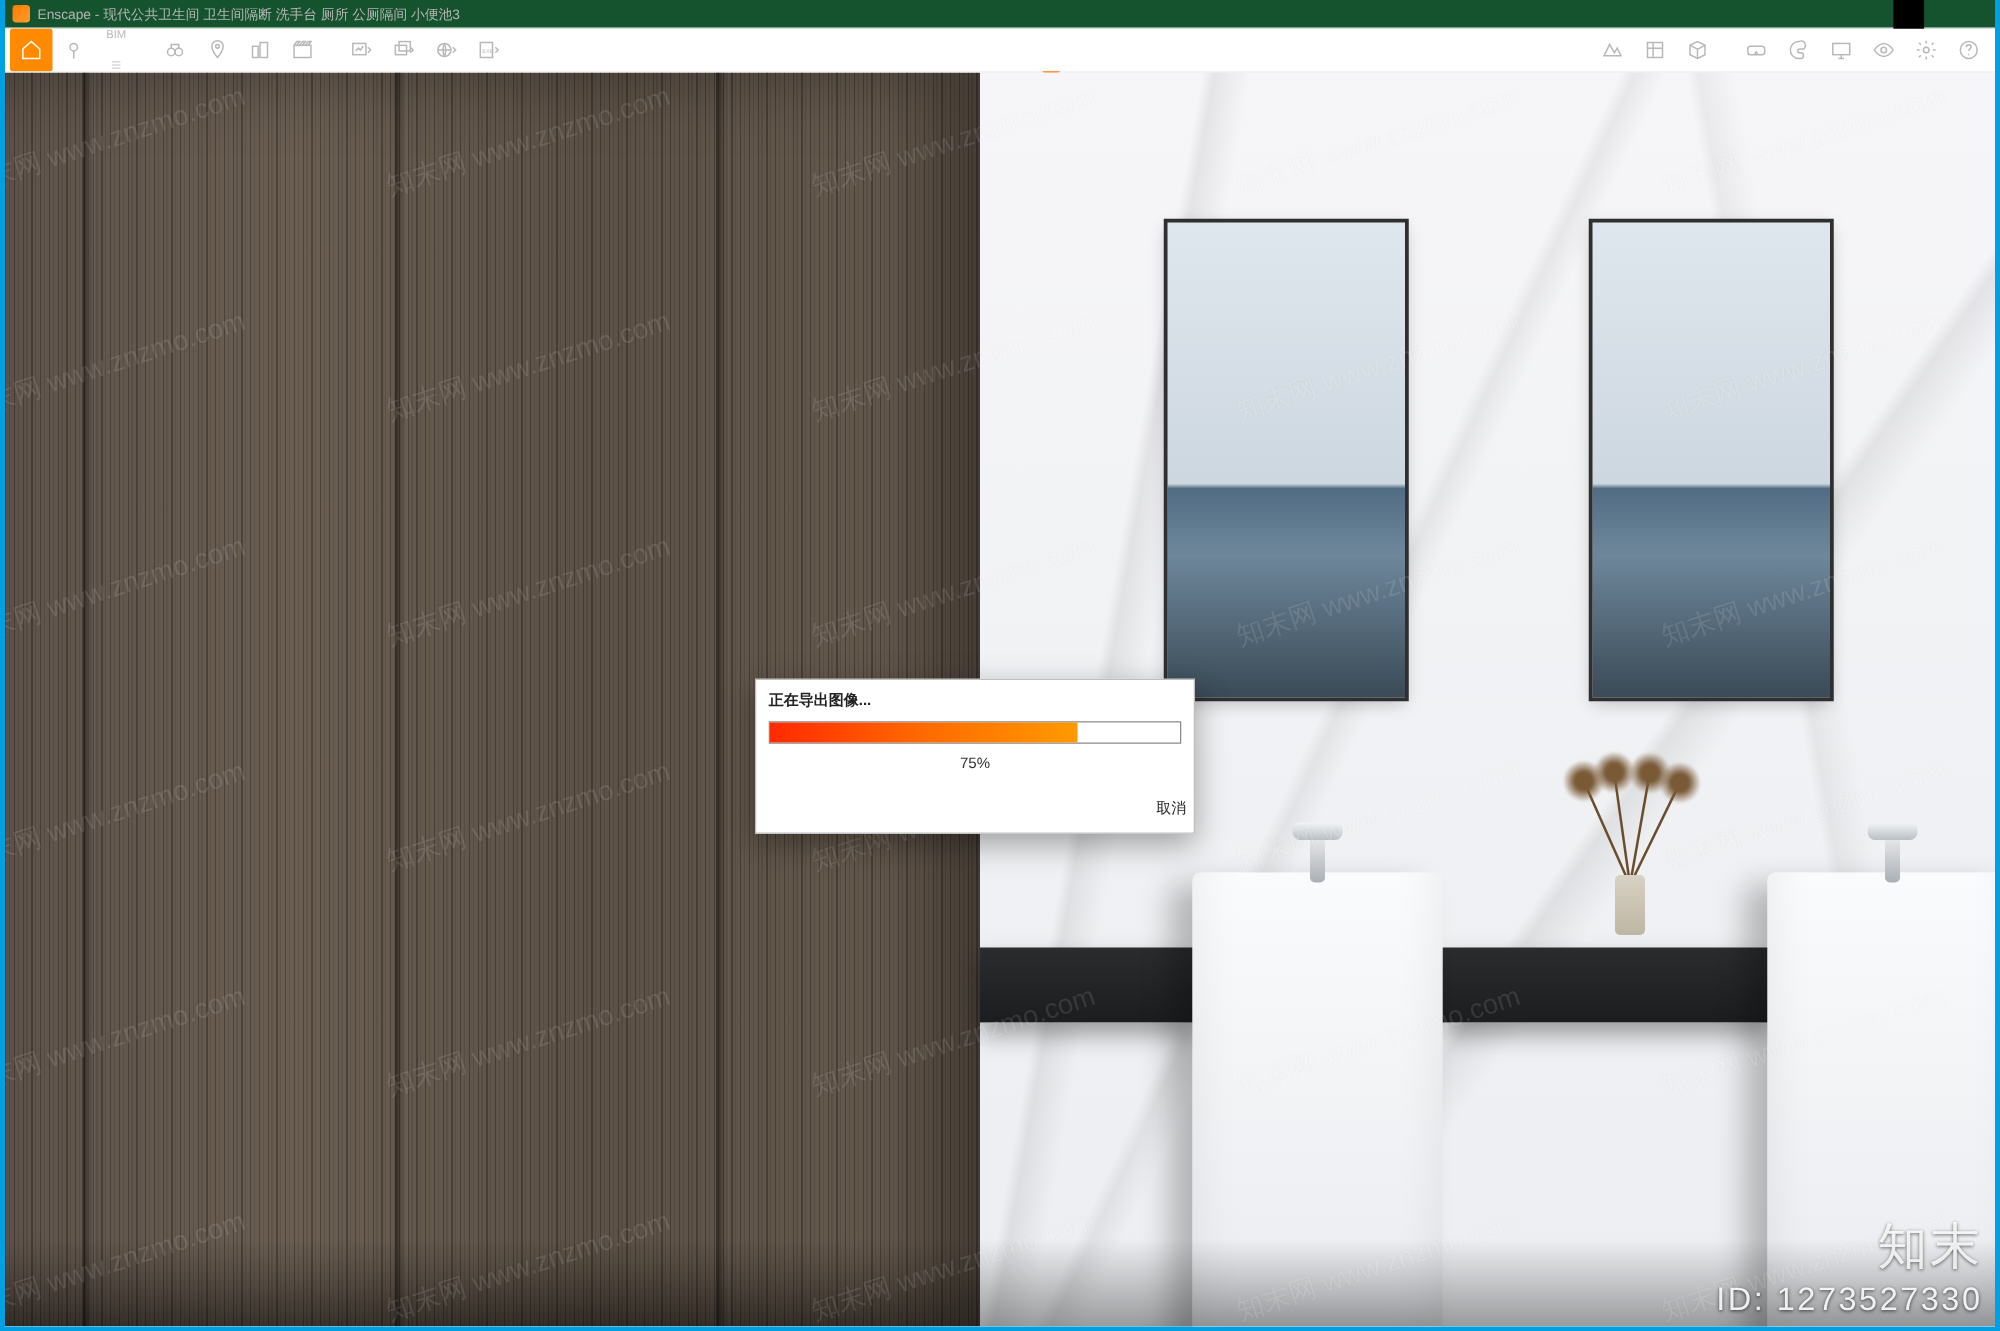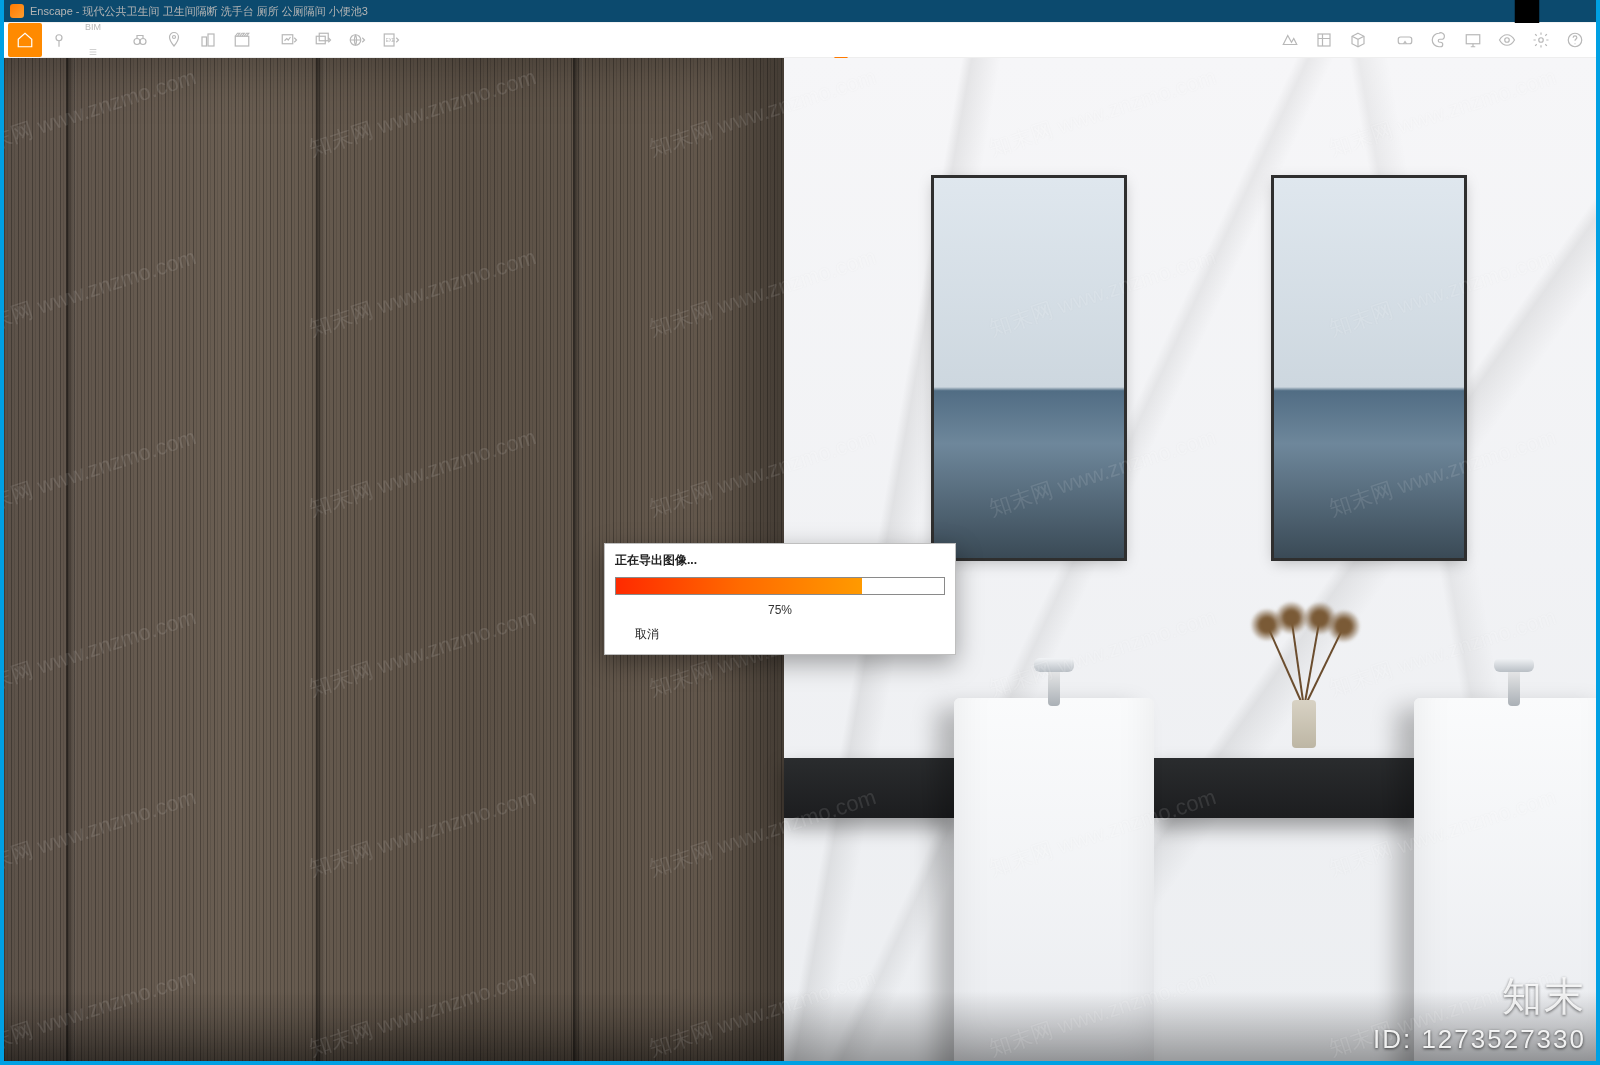--- a/index.html
+++ b/index.html
@@ -19,21 +19,21 @@
     bottom: 4px;
     background: #fff;
     display: flex;
     flex-direction: column;
     box-shadow: 0 0 0 4px #00a0e3;
   }
 
   
   .titlebar {
     height: 22px;
-    background: #0c4a6e;
+    background: #14532d;
     display: flex;
     align-items: center;
     padding: 0 6px;
     font-size: 11px;
     color: #b5b5b5;
     user-select: none;
     border-bottom: 1px solid #f2f2f2;
   }
   .titlebar .app-logo {
     width: 14px; height: 14px; margin-right: 6px;
@@ -206,21 +206,21 @@
     margin:2px 10px 4px; height:16px; border:1px solid #8a8a8a; background:#fff; position:relative;
   }
   .dialog .progress-fill{
     position:absolute; left:0; top:0; bottom:0; width:75%;
     background:linear-gradient(90deg,#ff2a00 0%,#ff6a00 50%,#ff9a00 100%);
   }
   .dialog .progress-label{
     text-align:center; color:#333; padding:4px 0 8px;
   }
   .dialog .dlg-actions{
-    display:flex; padding:0 24px 10px;
+    display:flex; justify-content:flex-end; padding:0 0 10px;margin-top:12px;
   }
   .dialog .dlg-cancel{
     background:none;border:none;color:#222;font-size:12px;cursor:pointer;
   }
 </style>
 </head>
 <body>
 
 <div class="app-window">
 

